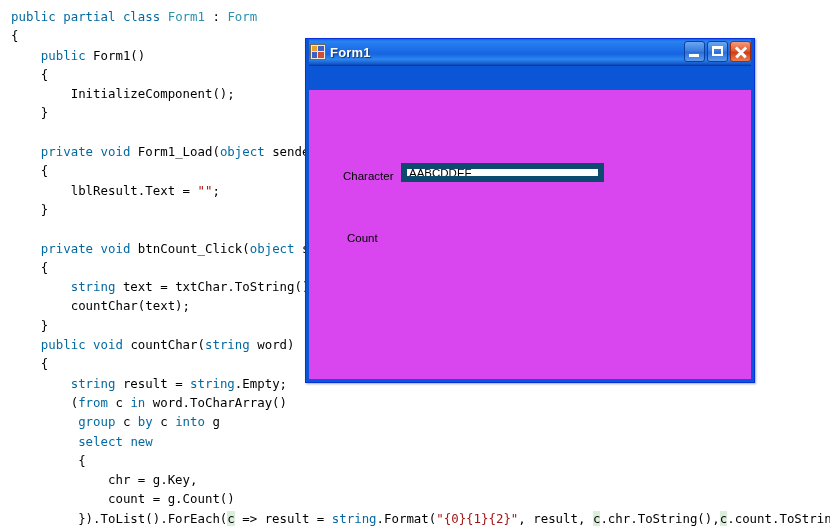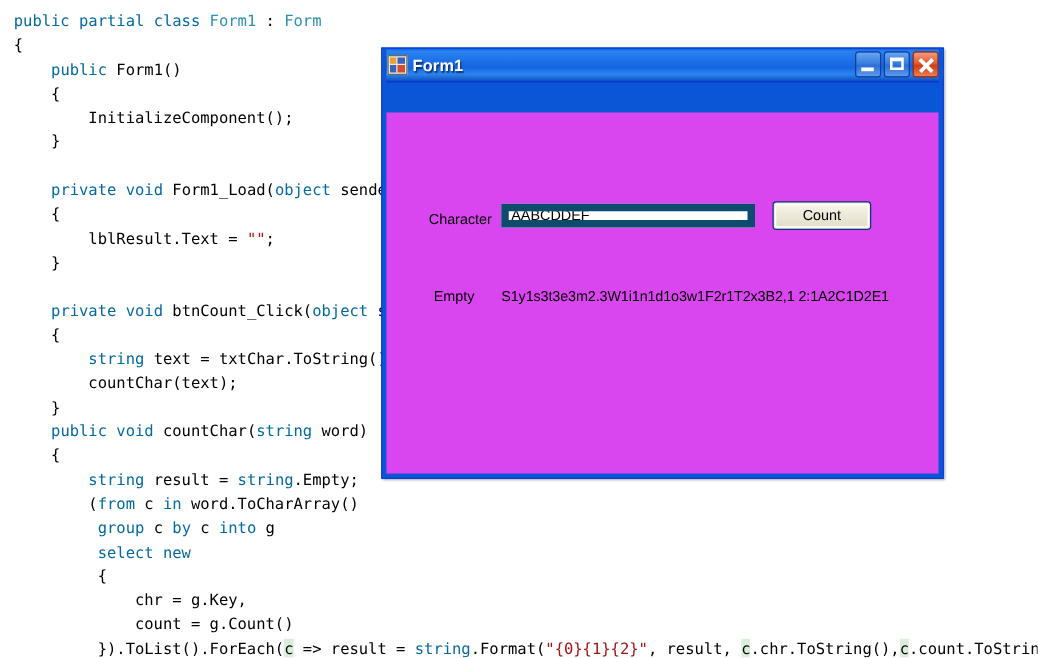--- a/index.html
+++ b/index.html
@@ -225,24 +225,20 @@
       </span>
     </span>
   </div>
 
   <div id="form-client">
 
     <span class="fm-label" id="lbl-character">Character</span>
 
     <input id="txt-character" type="text" value="AABCDDEF" style="">
 
-    <div id="btn-count">
-      <div class="inner">Count</div>
-    </div>
-
-    <span class="fm-label" id="lbl-result">Empty</span>
-
-    <span class="fm-label" id="lbl-result-value">S1y1s3t3e3m2.3W1i1n1d1o3w1F2r1T2x3B2,1 2:1A2C1D2E1</span>
+
+    <span class="fm-label" id="lbl-result">Count</span>
+
 
   </div>
 
   <div class="frame"></div>
 </div>
 
 </body></html>

